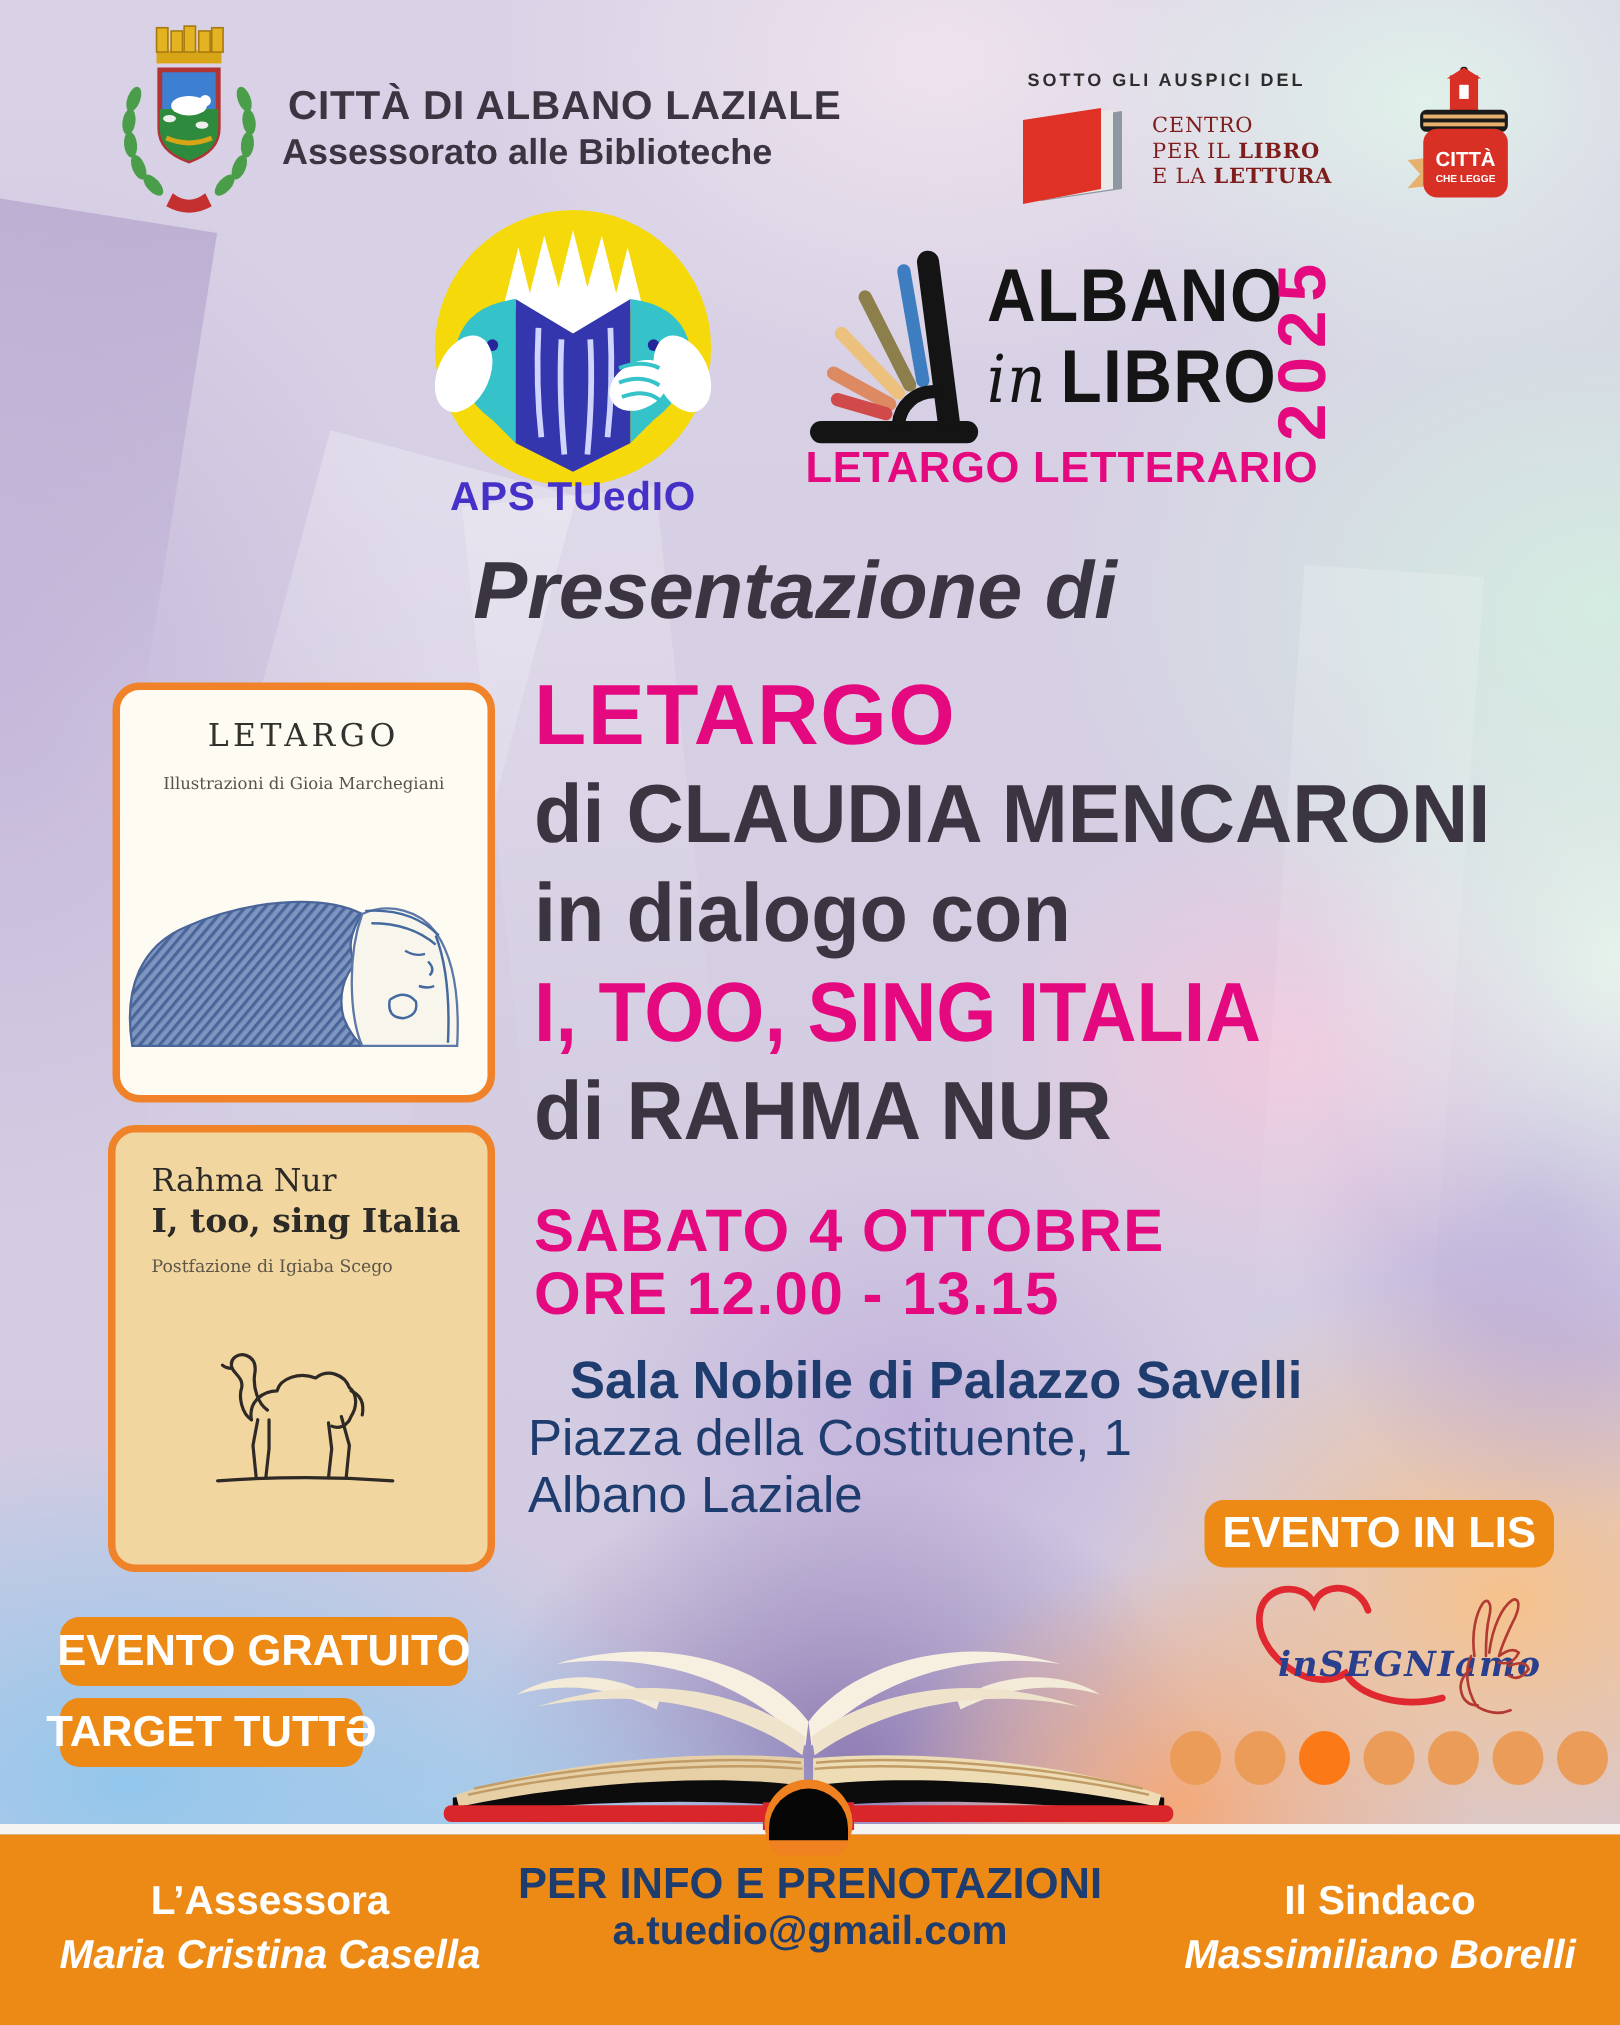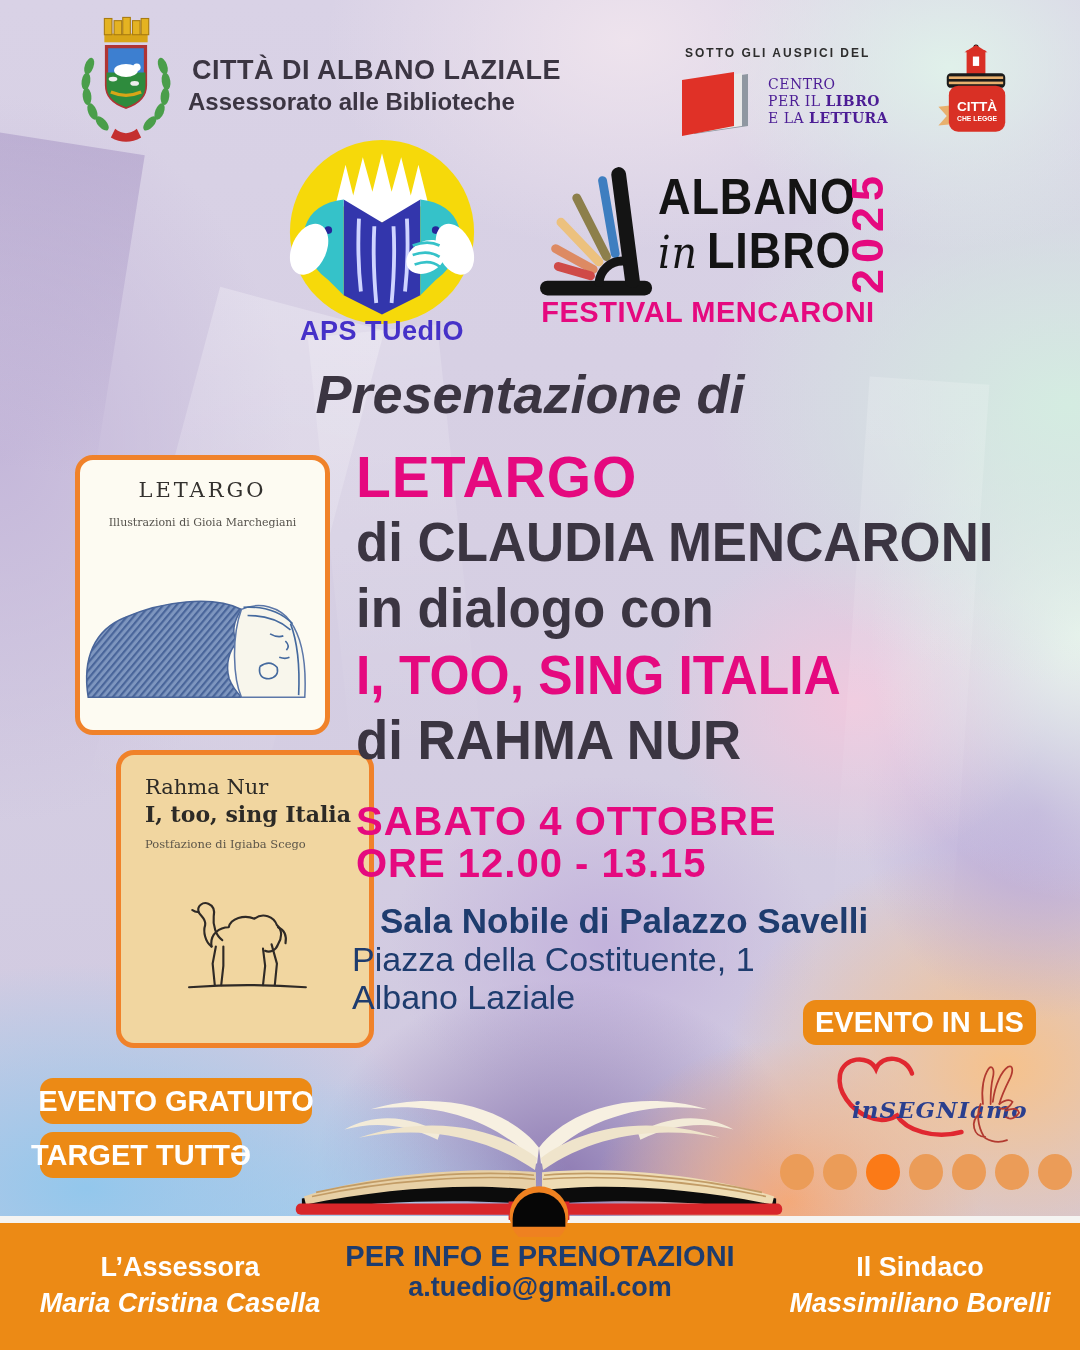--- a/index.html
+++ b/index.html
@@ -36,21 +36,21 @@
   .beam3{left:850px;top:380px;width:120px;height:560px;transform:rotate(4deg);
          background:linear-gradient(180deg,rgba(255,255,255,.18),rgba(255,255,255,0));}
   .wedge{left:-50px;top:140px;width:170px;height:330px;transform:rotate(9deg);
          background:linear-gradient(180deg,rgba(148,126,184,.38),rgba(148,126,184,0));}
   .abs{position:absolute;z-index:2;}
 
   
   .hdr-title{left:192px;top:55px;font-size:27px;font-weight:bold;color:#3b3542;letter-spacing:.5px;}
   .hdr-sub{left:188px;top:88px;font-size:24px;font-weight:bold;color:#3b3542;}
   .auspici{left:685px;top:46px;font-size:12px;font-weight:bold;color:#2d2d2d;letter-spacing:2px;}
-  .cepell-text{left:768px;top:76px;font-family:"DejaVu Serif",serif;font-size:14px;color:#4c1d95;
+  .cepell-text{left:768px;top:76px;font-family:"DejaVu Serif",serif;font-size:14px;color:#7f1d1d;
                line-height:17px;letter-spacing:.5px;}
   .ccl-logo{left:938px;top:44px;}
 
   
   .aps-logo{left:286px;top:138px;}
   .aps-label{left:286px;top:316px;width:192px;text-align:center;font-size:27px;font-weight:bold;
              color:#4531c8;letter-spacing:.5px;}
   .fest-glyph{left:540px;top:166px;}
   .fest-albano{left:658px;top:168px;font-size:50px;font-weight:900;color:#141414;letter-spacing:1px;
                transform:scaleX(.9);transform-origin:0 0;}
@@ -69,21 +69,21 @@
            font-style:italic;color:#3b3542;}
 
   
   .book1{left:75px;top:455px;width:245px;height:270px;background:#fdfbf2;border:5px solid #f0822a;
          border-radius:18px;overflow:hidden;}
   .book1-title{width:100%;text-align:center;margin-top:18px;font-family:"DejaVu Serif",serif;
                font-size:21px;letter-spacing:3px;color:#33312e;}
   .book1-credit{width:100%;text-align:center;margin-top:14px;font-family:"DejaVu Serif",serif;
                 font-size:11px;color:#55524c;}
   .book2{left:72px;top:750px;width:248px;height:288px;background:#f1d6a0;border:5px solid #f0822a;
-         border-radius:18px;overflow:hidden;margin-left:44px;}
+         border-radius:18px;overflow:hidden;}
   .book2-author{margin:20px 0 0 24px;font-family:"DejaVu Serif",serif;font-size:21px;color:#2c2a26;}
   .book2-title{margin:2px 0 0 24px;font-family:"DejaVu Serif",serif;font-size:22px;font-weight:bold;color:#2c2a26;}
   .book2-credit{margin:10px 0 0 24px;font-family:"DejaVu Serif",serif;font-size:11.5px;color:#5d5649;}
 
   
   .ln{white-space:nowrap;transform-origin:0 0;}
   .t1{left:356px;top:444px;font-size:57px;font-weight:800;color:var(--magenta);letter-spacing:1px;}
   .t2{left:356px;top:510px;font-size:55px;font-weight:800;color:#3b3542;transform:scaleX(.96);}
   .t3{left:356px;top:576px;font-size:55px;font-weight:800;color:#3b3542;transform:scaleX(.96);}
   .t4{left:356px;top:642px;font-size:56px;font-weight:800;color:var(--magenta);transform:scaleX(.92);}
@@ -230,21 +230,21 @@
     <rect x="0" y="116" width="114" height="15" rx="7.5" fill="#141414"></rect>
     <line x1="80" y1="8" x2="94" y2="116" stroke="#141414" stroke-width="15"></line>
     <path d="M60,118 A24,24 0 0 1 84,96" stroke="#141414" stroke-width="9" fill="none"></path>
   </g>
 </svg>
 <div class="abs fest-albano ln">ALBANO</div>
 <div class="abs fest-line2 ln">
   <span class="script">in</span><span>LIBRO</span>
 </div>
 <div class="abs fest-year">2025</div>
-<div class="abs fest-sub">FESTIVAL MENCARONI</div>
+<div class="abs fest-sub">LETARGO LETTERARIO</div>
 
 <div class="abs heading">Presentazione di</div>
 
 <div class="abs book1">
   <div class="book1-title">LETARGO</div>
   <div class="book1-credit">Illustrazioni di Gioia Marchegiani</div>
   <svg width="235" height="165" viewBox="0 0 230 160" style="margin-top:6px">
     <defs>
       <pattern id="hb" width="5" height="5" patternUnits="userSpaceOnUse" patternTransform="rotate(40)">
         <rect width="5" height="5" fill="#7e96bf"></rect>

